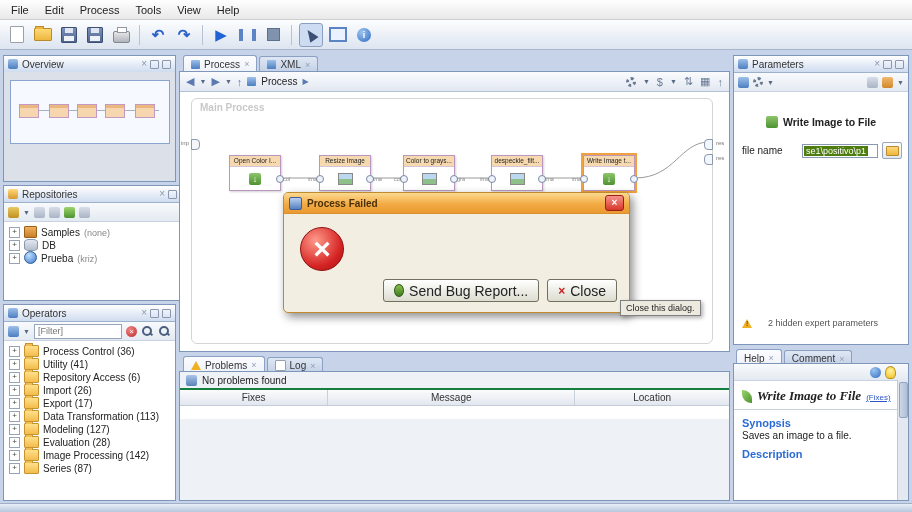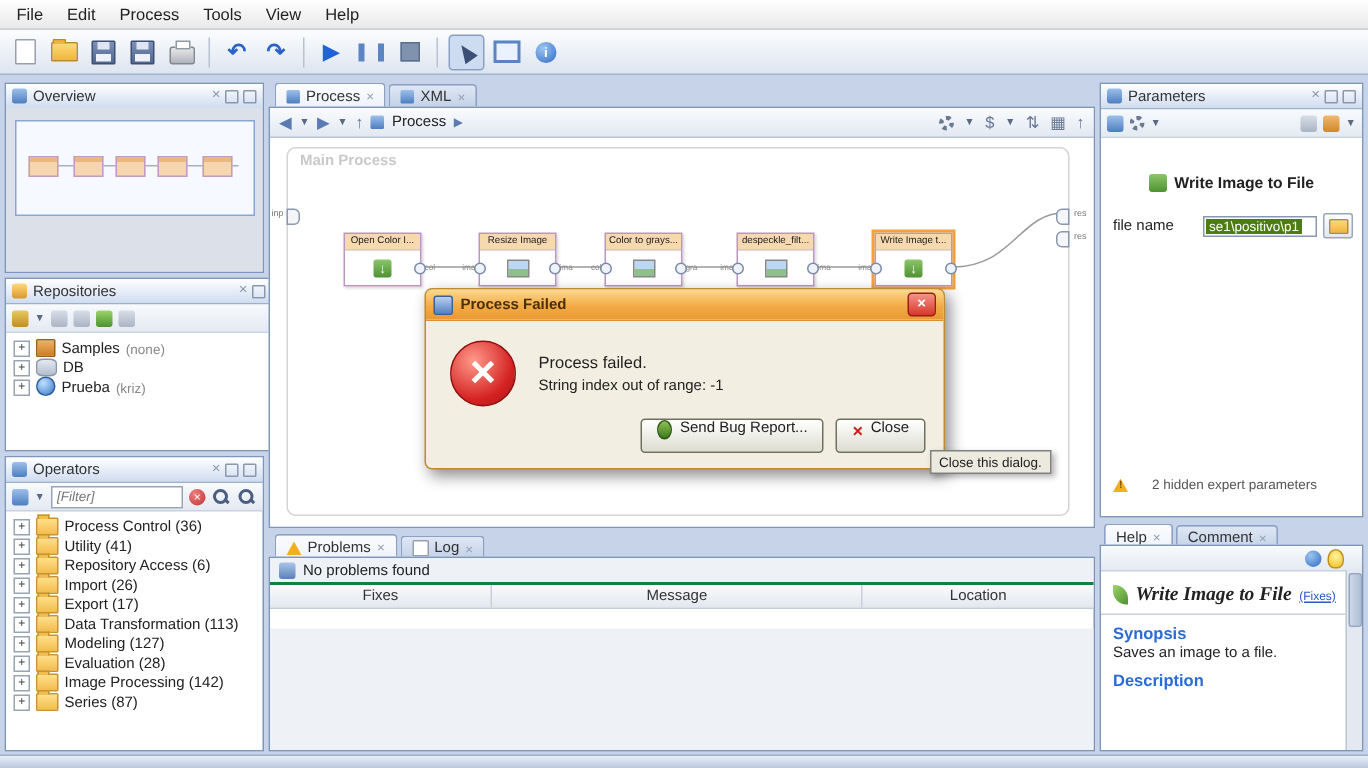--- a/index.html
+++ b/index.html
@@ -56,21 +56,21 @@
   .exp{width:9px;height:9px;border:1px solid #98a4b4;background:#fff;font-size:8px;line-height:7px;text-align:center;color:#444;flex:none;}
   .exp::before{content:"+";}
   .fold{width:13px;height:10px;background:linear-gradient(#ffe08a,#f3bc4e);border:1px solid #c6932e;border-radius:1px;position:relative;flex:none;}
   .fold::before{content:"";position:absolute;top:-3px;left:0;width:6px;height:2px;background:#f3bc4e;border:1px solid #c6932e;border-bottom:none;}
   .note{color:#888;font-size:9px;}
   .repo-pkg{width:11px;height:10px;background:linear-gradient(#f0b060,#c97f28);border:1px solid #9a6018;border-radius:1px;flex:none;}
   .repo-db{width:12px;height:10px;background:linear-gradient(#e4e9f1,#b4becc);border:1px solid #8a98ac;border-radius:5px/3px;flex:none;}
   .repo-globe{width:11px;height:11px;border-radius:50%;background:radial-gradient(circle at 35% 30%,#bfe0ff,#3c78c8);border:1px solid #2a5ea0;flex:none;}
 
   
-  .filter-input{flex:1;height:13px;font-size:9px;font-style:italic;border:1px solid #98a4b8;padding:0 3px;min-width:0;font-family:"Liberation Sans",sans-serif;color:#555;}
+  .filter-input{flex:1;height:13px;font-size:9px;border:1px solid #98a4b8;padding:0 3px;min-width:0;font-family:"Liberation Sans",sans-serif;color:#555;}
   .clear-btn{width:11px;height:11px;border-radius:50%;background:radial-gradient(circle at 35% 30%,#f08080,#c03030);color:#fff;font-size:8px;line-height:11px;text-align:center;flex:none;}
   .clear-btn::before{content:"×";}
   .i-mag{position:relative;width:13px;height:13px;flex:none;}
   .i-mag::before{content:"";position:absolute;left:1px;top:1px;width:6px;height:6px;border:2px solid #4a5e80;border-radius:50%;}
   .i-mag::after{content:"";position:absolute;left:8px;top:8px;width:4px;height:2px;background:#4a5e80;transform:rotate(45deg);}
   .dd{font-size:7px;color:#5a6a84;}
   .dd::before{content:"▼";}
 
   
   .tabrow{position:absolute;display:flex;gap:2px;align-items:flex-end;}
@@ -148,21 +148,21 @@
   .dtico{width:11px;height:11px;border-radius:2px;background:linear-gradient(#b8d0f0,#5580c0);border:1px solid #3a5f9a;flex:none;}
   .dclose{margin-left:auto;width:17px;height:14px;border-radius:3px;background:linear-gradient(#f4938a,#d8372a);border:1px solid #9a1f16;color:#fff;font-size:10px;line-height:13px;text-align:center;font-weight:bold;}
   .dclose::before{content:"×";}
   .dbody{display:flex;gap:15px;align-items:center;padding:13px 16px 8px;}
   .err{width:42px;height:42px;border-radius:50%;background:radial-gradient(circle at 35% 30%,#ff9a8a,#d42222 65%,#a81515);border:1px solid #8f1010;color:#fff;display:flex;align-items:center;justify-content:center;flex:none;}
   .err::before{content:"×";font-size:30px;font-weight:bold;line-height:1;}
   .dmsg{display:flex;flex-direction:column;gap:4px;}
   .dmsg .l1{font-size:11px;}
   .dmsg .l2{font-size:10px;}
   .dbtns{display:flex;justify-content:flex-end;gap:8px;padding:0 12px 10px;}
-  .btn{display:flex;gap:5px;height:21px;padding:0 10px;font-size:10px;background:linear-gradient(#ffffff,#dcdcd0);border:1px solid #70705e;border-radius:3px;box-shadow:inset 0 1px 0 #fff;}
+  .btn{display:flex;align-items:center;gap:5px;height:21px;padding:0 10px;font-size:14px;background:linear-gradient(#ffffff,#dcdcd0);border:1px solid #70705e;border-radius:3px;box-shadow:inset 0 1px 0 #fff;}
   .bug{width:8px;height:11px;border-radius:50%;background:linear-gradient(#8cc050,#3f7a1f);border:1px solid #2c5a12;flex:none;}
   .bclosex{color:#cc2020;font-weight:bold;font-size:12px;}
   .bclosex::before{content:"×";}
   .tooltip{position:absolute;left:620px;top:300px;background:#eceadf;border:1px solid #808080;box-shadow:2px 2px 4px rgba(0,0,0,.3);font-size:9px;padding:2px 5px;z-index:11;white-space:nowrap;}
 
   .statusbar{position:absolute;left:0;top:503px;width:100%;height:9px;background:linear-gradient(#e8eef8,#b9c7de);border-top:1px solid #9fb0c8;box-sizing:border-box;}
 </style>
 </head>
 <body>
 
@@ -551,24 +551,20 @@
   </div>
 
   <div class="dialog">
     <div class="dtitle">
       <div class="dtico"></div>
       <span>Process Failed</span>
       <div class="dclose"></div>
     </div>
     <div class="dbody">
       <div class="err"></div>
-      <div class="dmsg">
-        <span class="l1">Process failed.</span>
-        <span class="l2">String index out of range: -1</span>
-      </div>
     </div>
     <div class="dbtns">
       <div class="btn">
         <div class="bug"></div>
         <span>Send Bug Report...</span>
       </div>
       <div class="btn">
         <span class="bclosex"></span>
         <span>Close</span>
       </div>

